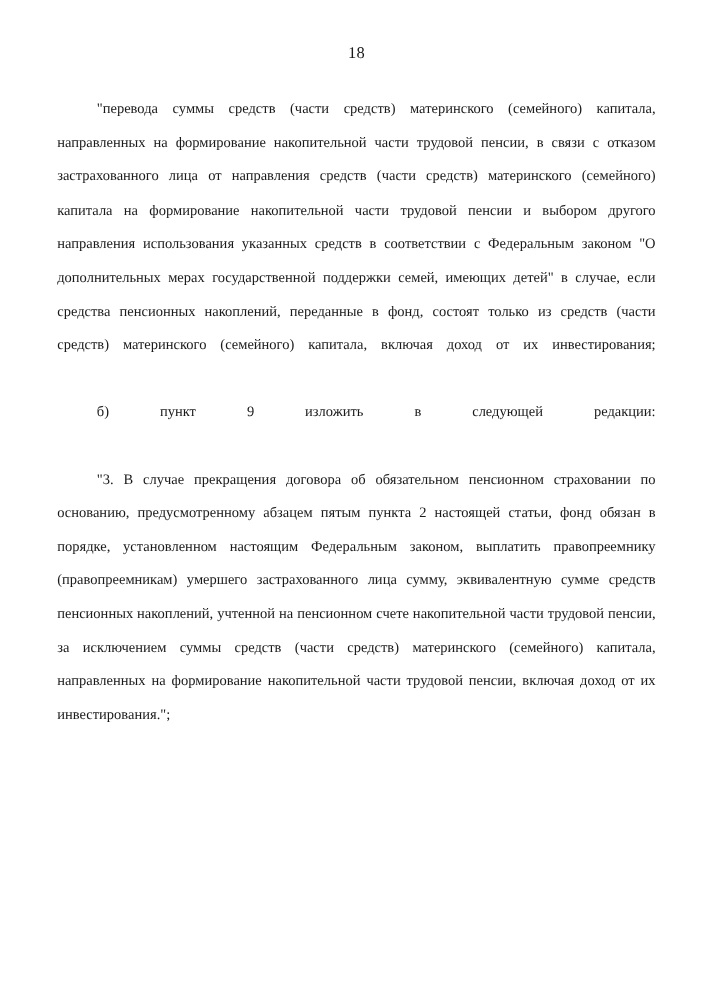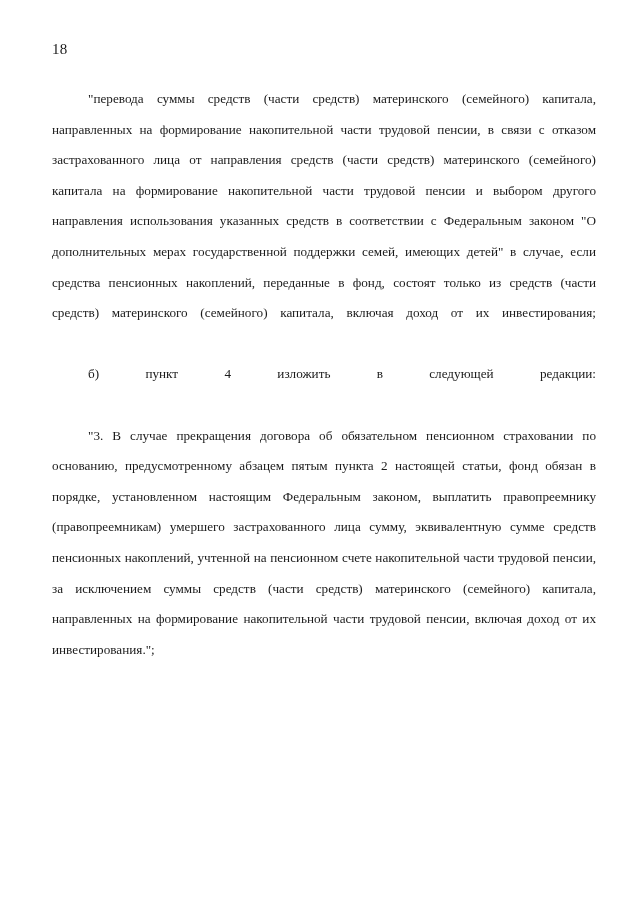--- a/index.html
+++ b/index.html
@@ -16,20 +16,21 @@
   }
   .page {
     position: relative;
     width: 640px;
     height: 900px;
     box-sizing: border-box;
     padding: 40px 44px 40px 52px;
     background: #ffffff;
   }
   .page-number {
+    text-align: center;
     font-size: 15px;
     line-height: 18px;
     margin: 0 0 26px 0;
     letter-spacing: 0.2px;
   }
   .body-text {
     font-size: 13.2px;
     line-height: 30.6px;
     text-align: justify;
     text-justify: inter-word;
@@ -53,17 +54,17 @@
 </style>
 </head>
 <body>
 
 <div class="page">
 
   <div class="page-number">18</div>
 
   <div class="body-text">
     <p>"перевода суммы средств (части средств) материнского (семейного) капитала, направленных на формирование накопительной части трудовой пенсии, в связи с отказом застрахованного лица от направления средств (части средств) материнского (семейного) капитала на формирование накопительной части трудовой пенсии и выбором другого направления использования указанных средств в соответствии с Федеральным законом "О дополнительных мерах государственной поддержки семей, имеющих детей" в случае, если средства пенсионных накоплений, переданные в фонд, состоят только из средств (части средств) материнского (семейного) капитала, включая доход от их инвестирования;</p>
-    <p class="no-justify-last">б) пункт 4 изложить в следующей редакции:</p>
+    <p class="no-justify-last">б) пункт 9 изложить в следующей редакции:</p>
     <p class="no-justify-last">"3. В случае прекращения договора об обязательном пенсионном страховании по основанию, предусмотренному абзацем пятым пункта 2 настоящей статьи, фонд обязан в порядке, установленном настоящим Федеральным законом, выплатить правопреемнику (правопреемникам) умершего застрахованного лица сумму, эквивалентную сумме средств пенсионных накоплений, учтенной на пенсионном счете накопительной части трудовой пенсии, за исключением суммы средств (части средств) материнского (семейного) капитала, направленных на формирование накопительной части трудовой пенсии, включая доход от их инвестирования.";</p>
   </div>
 
 </div>
 
 </body></html>

